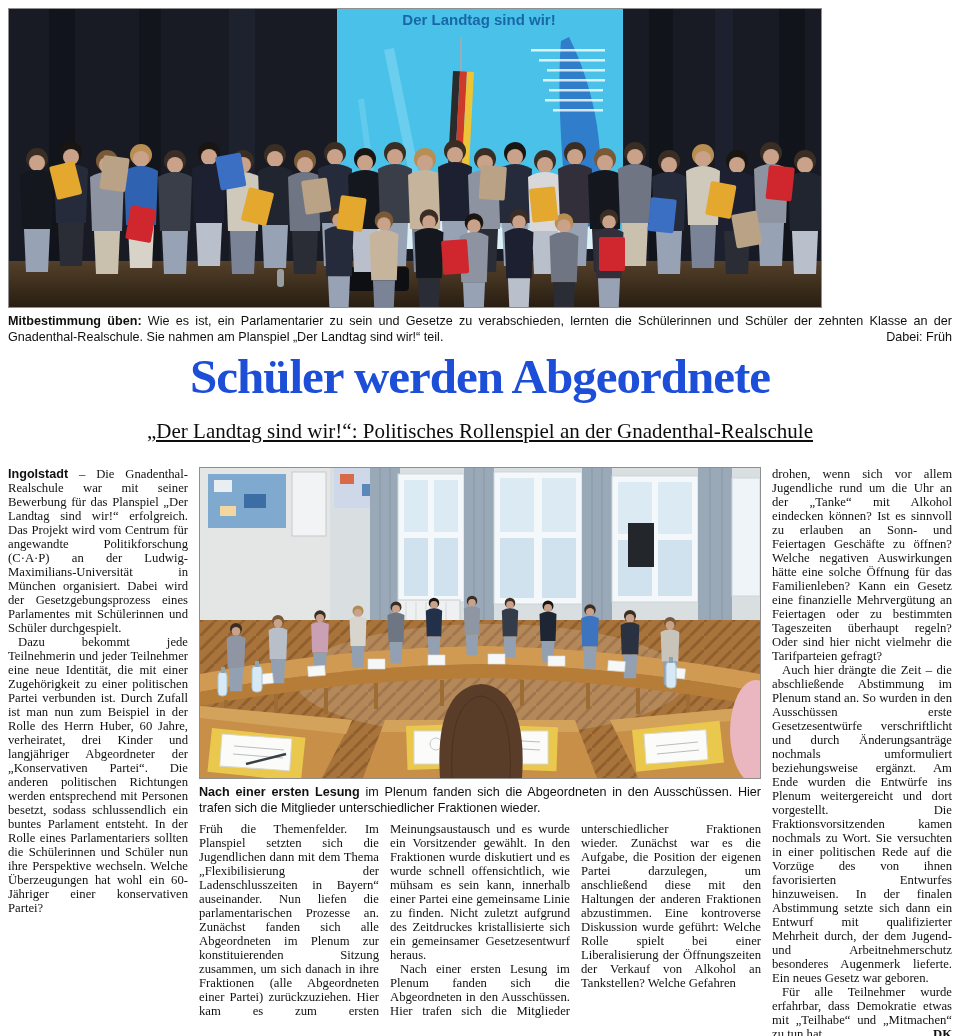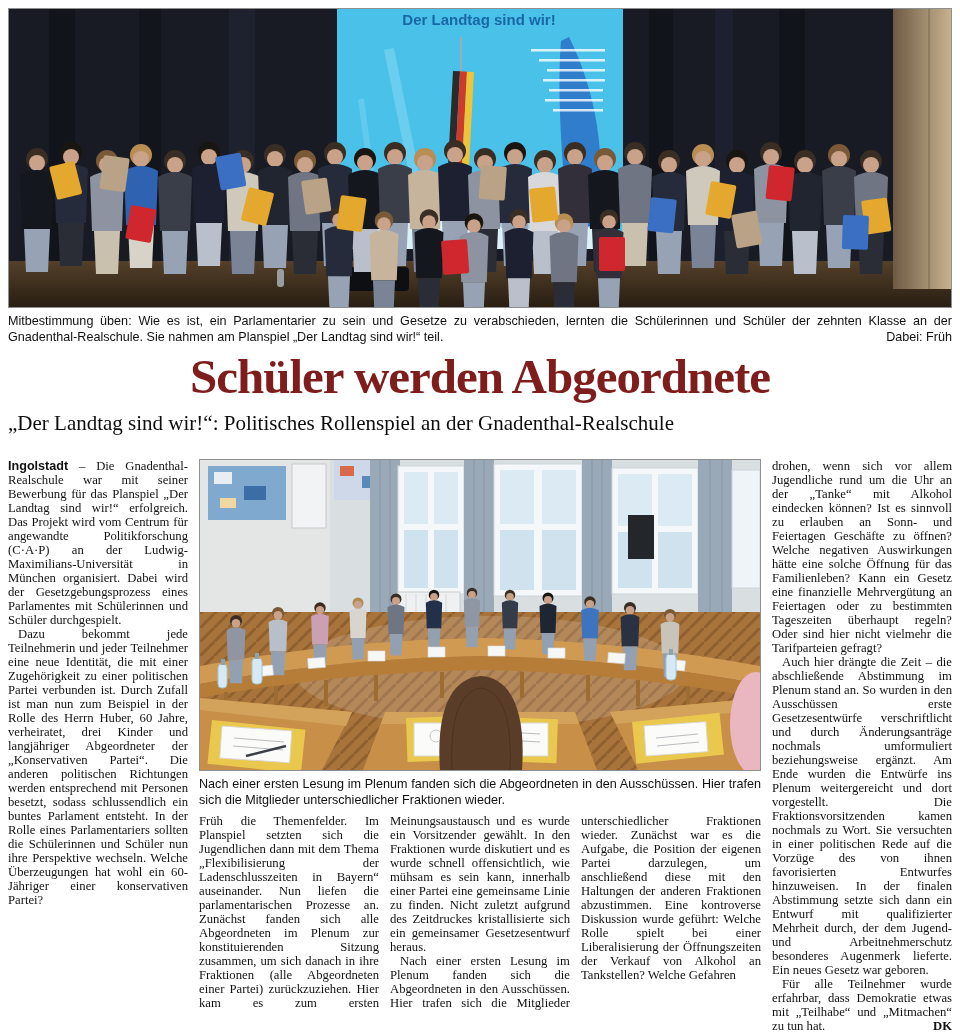--- a/index.html
+++ b/index.html
@@ -2,40 +2,40 @@
 <html lang="de"><head>
 <meta charset="utf-8">
 <style>
   html,body{margin:0;padding:0;background:#ffffff;}
   body{width:960px;height:1036px;overflow:hidden;}
   .page{box-sizing:border-box;width:960px;height:1036px;padding:8px;background:#fff;color:#111;}
   figure{margin:0;}
   .photo{border:1px solid #8f8f8f;box-sizing:border-box;overflow:hidden;background:#181b24;}
   .photo svg{display:block;}
   .cap{font:12.6px/16px "Liberation Sans",sans-serif;color:#101010;margin-top:5px;position:relative;text-align:justify;}
-  .cap b{font-weight:400;}
+  .cap b{font-weight:700;}
   .credit{position:absolute;right:0;bottom:0;background:#fff;padding-left:6px;}
-  h1{font:700 49px/52px "Liberation Serif",serif;text-align:center;margin:6px 0 8px;letter-spacing:-1px;color:#7f1d1d;}
-  h2{font:400 21px/24px "Liberation Serif",serif;text-align:left;margin:5px 0 0;color:#0d0d0d;}
+  h1{font:700 49px/52px "Liberation Serif",serif;text-align:center;margin:6px 0 16px;letter-spacing:-1px;color:#1d4ed8;}
+  h2{font:400 21px/24px "Liberation Serif",serif;text-align:center;margin:5px 0 0;color:#0d0d0d;text-decoration:underline;}
   .body-grid{display:grid;grid-template-columns:180px 562px 180px;gap:11px;margin-top:24px;height:590px;overflow:hidden;}
   .textcol{font:12.7px/14px "Liberation Serif",serif;text-align:justify;overflow:hidden;hyphens:auto;}
   .textcol p,.textflow p{margin:0;text-indent:10px;}
   .textcol p:first-child,.textflow p:first-child{text-indent:0;}
   .dateline{font:700 12.6px "Liberation Sans",sans-serif;}
   .midcol .photo{width:562px;height:312px;}
   .textflow{margin-top:6px;height:235px;column-count:3;column-gap:11px;
             font:12.7px/14px "Liberation Serif",serif;text-align:justify;hyphens:auto;overflow:hidden;}
   .sig{float:right;font-weight:700;font-family:"Liberation Serif",serif;}
 </style>
 </head>
 <body>
 
 <div class="page">
 
-  <figure class="photo" style="width:944px;height:300px;">
+  <figure class="photo" style="width:814px;height:300px;">
     <svg width="942" height="298" viewBox="0 0 942 298" preserveAspectRatio="none" xmlns="http://www.w3.org/2000/svg">
       <defs>
         <linearGradient id="tanG" x1="0" y1="0" x2="1" y2="0">
           <stop offset="0" stop-color="#6e5a43"></stop>
             <stop offset="1" stop-color="#c6b290"></stop>
         </linearGradient>
         <linearGradient id="floorG" x1="0" y1="0" x2="0" y2="1">
           <stop offset="0" stop-color="#54402a"></stop>
             <stop offset="1" stop-color="#281e12"></stop>
         </linearGradient>

